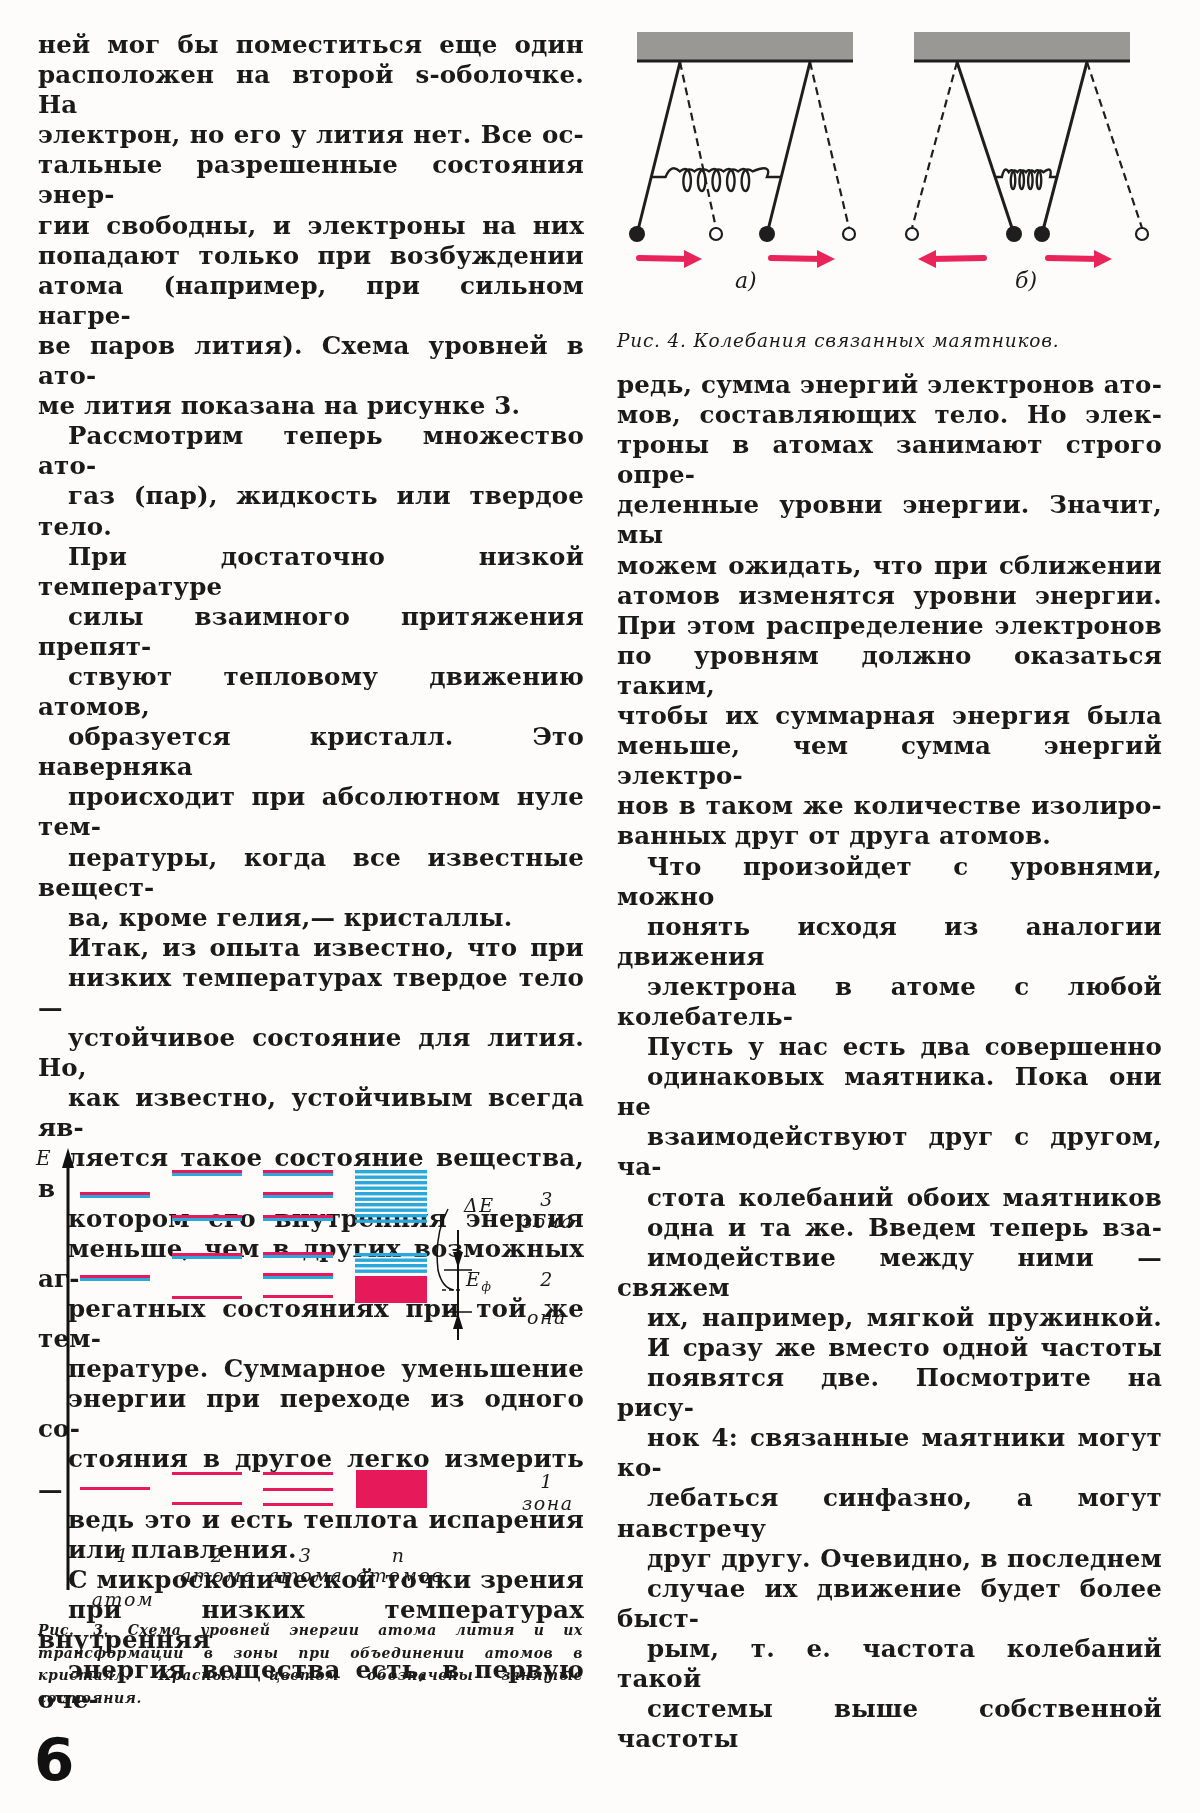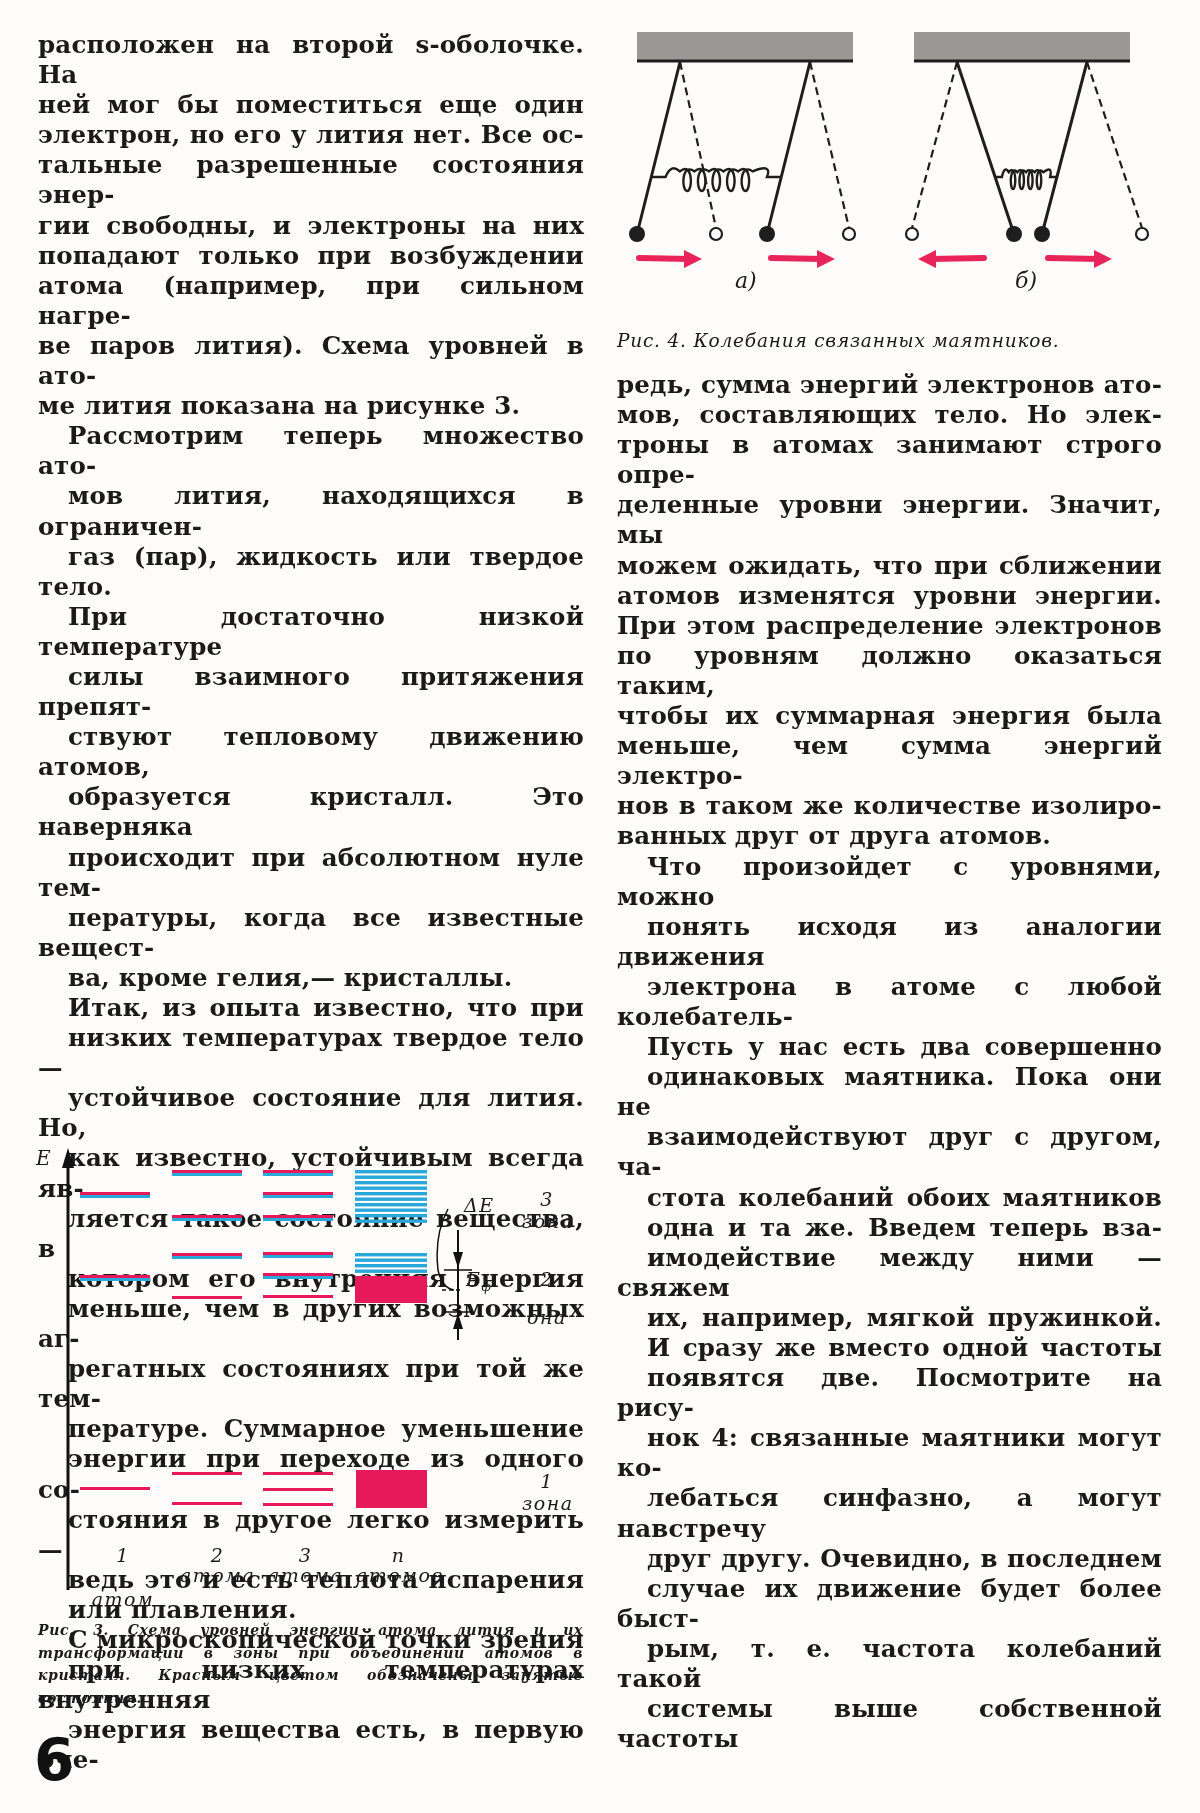--- a/index.html
+++ b/index.html
@@ -77,33 +77,32 @@
       <line x1="431" y1="238" x2="483" y2="239" stroke="#e8245a" stroke-width="6" stroke-linecap="round"></line>
       <polygon points="495,239 477,230 477,248" fill="#e8245a"></polygon>
     </svg>
   <span class="sub-label" style="left:118px; top:248px;">а)</span>
   <span class="sub-label" style="left:398px; top:248px;">б)</span>
   <div class="caption">Рис. 4. Колебания связанных маятников.</div>
 </div>
 
 <div class="col col-left" id="leftcol">
     <p class="para cont">
+      <span class="line">ней мог бы поместиться еще один</span>
       <span class="line">расположен на второй s-оболочке. На</span>
-      <span class="line">ней мог бы поместиться еще один</span>
       <span class="line">электрон, но его у лития нет. Все ос-</span>
       <span class="line">тальные разрешенные состояния энер-</span>
       <span class="line">гии свободны, и электроны на них</span>
       <span class="line">попадают только при возбуждении</span>
       <span class="line">атома (например, при сильном нагре-</span>
       <span class="line">ве паров лития). Схема уровней в ато-</span>
       <span class="line last">ме лития показана на рисунке 3.</span>
     </p>
     <p class="para indent">
       <span class="line" style="text-indent: 30px;">Рассмотрим теперь множество ато-</span>
-      <span class="line">мов лития, находящихся в ограничен-</span>
       <span class="line">газ (пар), жидкость или твердое тело.</span>
       <span class="line">При достаточно низкой температуре</span>
       <span class="line">силы взаимного притяжения препят-</span>
       <span class="line">ствуют тепловому движению атомов,</span>
       <span class="line">образуется кристалл. Это наверняка</span>
       <span class="line">происходит при абсолютном нуле тем-</span>
       <span class="line">пературы, когда все известные вещест-</span>
       <span class="line last">ва, кроме гелия,— кристаллы.</span>
     </p>
     <p class="para indent">

